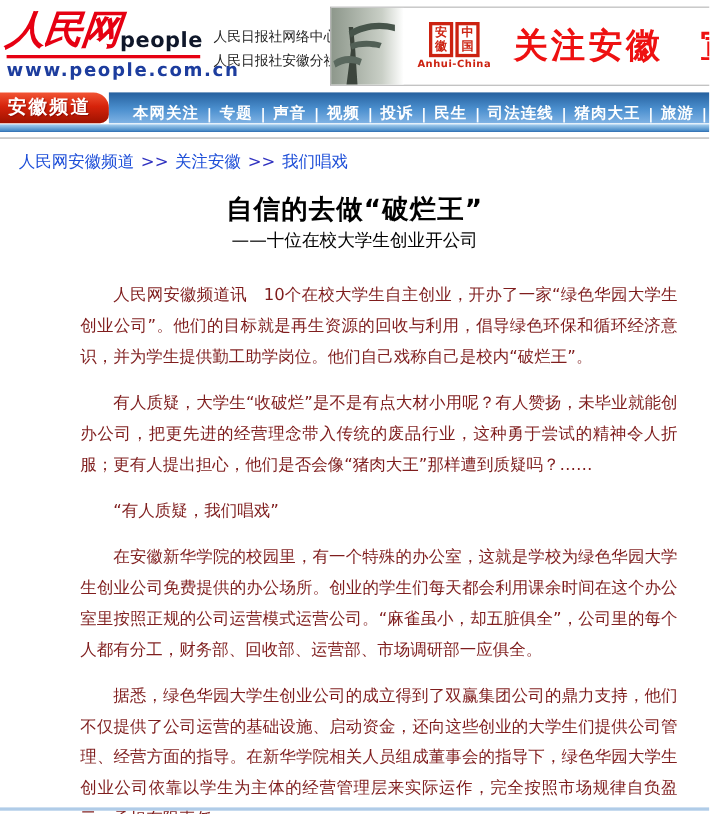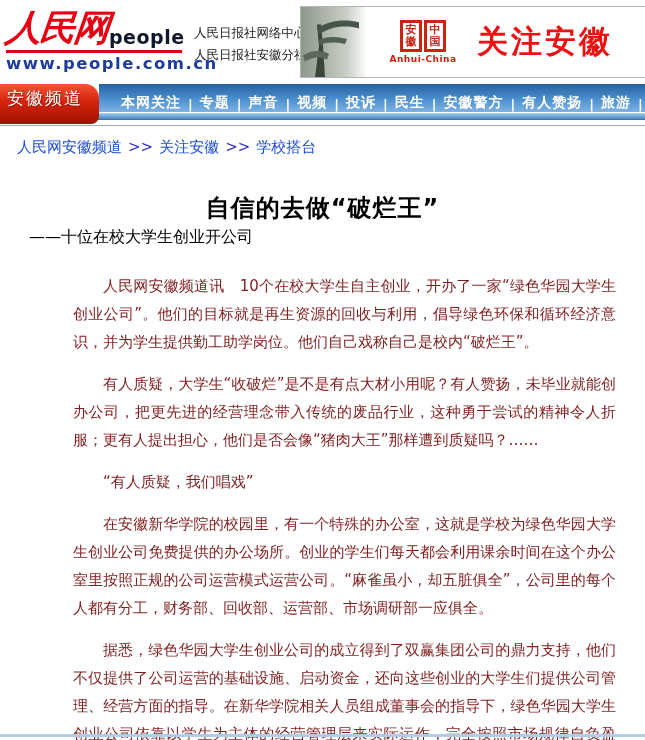--- a/index.html
+++ b/index.html
@@ -63,21 +63,21 @@
     align-items: center;
     overflow: hidden;
     cursor: pointer;
   }
   .banner-photo {
     width: 66px; height: 100%;
     background: linear-gradient(to right, #8d978b, #c9cfc6 70%, #ffffff);
     flex: 0 0 auto;
   }
   .banner-photo svg { width: 100%; height: 100%; display: block; }
-  .seal { width: 76px; flex: 0 0 auto; text-align: center; margin-left: 18px; }
+  .seal { width: 76px; flex: 0 0 auto; text-align: center; margin-left: 8px; }
   .seal-squares { display: flex; justify-content: center; gap: 2px; }
   .seal-sq {
     display: block;
     width: 22px;
     border: 3px solid #cc2211;
     color: #cc2211;
     font-weight: bold;
     font-size: 11px;
     line-height: 12px;
     padding: 1px 0;
@@ -100,26 +100,26 @@
     letter-spacing: 3px;
     white-space: nowrap;
     margin-left: 16px;
   }
 
   
   .nav-bar { display: flex; height: 28px; }
   .channel-tab {
     flex: 0 0 auto;
     width: 99px;
-    height: 40px;
+    height: 28px;
     background: linear-gradient(to bottom, #f25535, #d6230b 45%, #9e1200);
     border-radius: 0 14px 8px 0;
     color: #fff;
     font-size: 17px;
-    font-weight: normal;
+    font-weight: bold;
     letter-spacing: 2px;
     line-height: 28px;
     padding-left: 7px;
     cursor: pointer;
     text-shadow: 1px 1px 1px rgba(120,0,0,0.6);
   }
   .nav-items {
     flex: 1 1 auto;
     background: linear-gradient(to bottom, #26619f 0%, #4c90cf 55%, #7fb2e4 100%);
     display: flex;
@@ -150,30 +150,31 @@
     font-size: 15px;
     line-height: 20px;
     white-space: nowrap;
   }
   .crumb { color: #1d4ed8; text-decoration: none; cursor: pointer; }
   .breadcrumb .sep { color: #3032c0; margin: 0 6px; }
 
   
   .article { padding: 0 29px; }
   .title {
-    margin-top: 36px;
+    margin-top: 18px;
     text-align: center;
     font-size: 24px;
     font-weight: bold;
     color: #000;
     line-height: 30px;
     letter-spacing: 1px;
   }
   .subtitle {
     margin-top: 3px;
+    text-align: center;
     font-size: 16px;
     color: #000;
     line-height: 22px;
   }
   .body-text { margin-top: 24px; }
   .para {
     color: #7f1d1d;
     font-size: 15px;
     line-height: 28px;
     text-indent: 2em;
@@ -238,32 +239,32 @@
         <a class="nav-item">专题</a>
         <span class="sep">|</span>
         <a class="nav-item">声音</a>
         <span class="sep">|</span>
         <a class="nav-item">视频</a>
         <span class="sep">|</span>
         <a class="nav-item">投诉</a>
         <span class="sep">|</span>
         <a class="nav-item">民生</a>
         <span class="sep">|</span>
-        <a class="nav-item">安徽警方</a>
-        <span class="sep">|</span>
-        <a class="nav-item">有人赞扬</a>
+        <a class="nav-item">司法连线</a>
+        <span class="sep">|</span>
+        <a class="nav-item">猪肉大王</a>
         <span class="sep">|</span>
         <a class="nav-item">旅游</a>
         <span class="sep">|</span>
       </div>
   </nav>
   <div class="nav-strip"></div>
   <div class="hairline"></div>
 
-  <div class="breadcrumb"><a class="crumb">人民网安徽频道</a><span class="sep">&gt;&gt;</span><a class="crumb">关注安徽</a><span class="sep">&gt;&gt;</span><a class="crumb">学校搭台</a></div>
+  <div class="breadcrumb"><a class="crumb">人民网安徽频道</a><span class="sep">&gt;&gt;</span><a class="crumb">关注安徽</a><span class="sep">&gt;&gt;</span><a class="crumb">我们唱戏</a></div>
 
   <main class="article">
     <h1 class="title">自信的去做“破烂王”</h1>
     <div class="subtitle">——十位在校大学生创业开公司</div>
     <div class="body-text">
         <p class="para">人民网安徽频道讯　10个在校大学生自主创业，开办了一家“绿色华园大学生创业公司”。他们的目标就是再生资源的回收与利用，倡导绿色环保和循环经济意识，并为学生提供勤工助学岗位。他们自己戏称自己是校内“破烂王”。</p>
         <p class="para">有人质疑，大学生“收破烂”是不是有点大材小用呢？有人赞扬，未毕业就能创办公司，把更先进的经营理念带入传统的废品行业，这种勇于尝试的精神令人折服；更有人提出担心，他们是否会像“猪肉大王”那样遭到质疑吗？……</p>
         <p class="para">“有人质疑，我们唱戏”</p>
         <p class="para">在安徽新华学院的校园里，有一个特殊的办公室，这就是学校为绿色华园大学生创业公司免费提供的办公场所。创业的学生们每天都会利用课余时间在这个办公室里按照正规的公司运营模式运营公司。“麻雀虽小，却五脏俱全”，公司里的每个人都有分工，财务部、回收部、运营部、市场调研部一应俱全。</p>
         <p class="para">据悉，绿色华园大学生创业公司的成立得到了双赢集团公司的鼎力支持，他们不仅提供了公司运营的基础设施、启动资金，还向这些创业的大学生们提供公司管理、经营方面的指导。在新华学院相关人员组成董事会的指导下，绿色华园大学生创业公司依靠以学生为主体的经营管理层来实际运作，完全按照市场规律自负盈亏，承担有限责任。</p>

